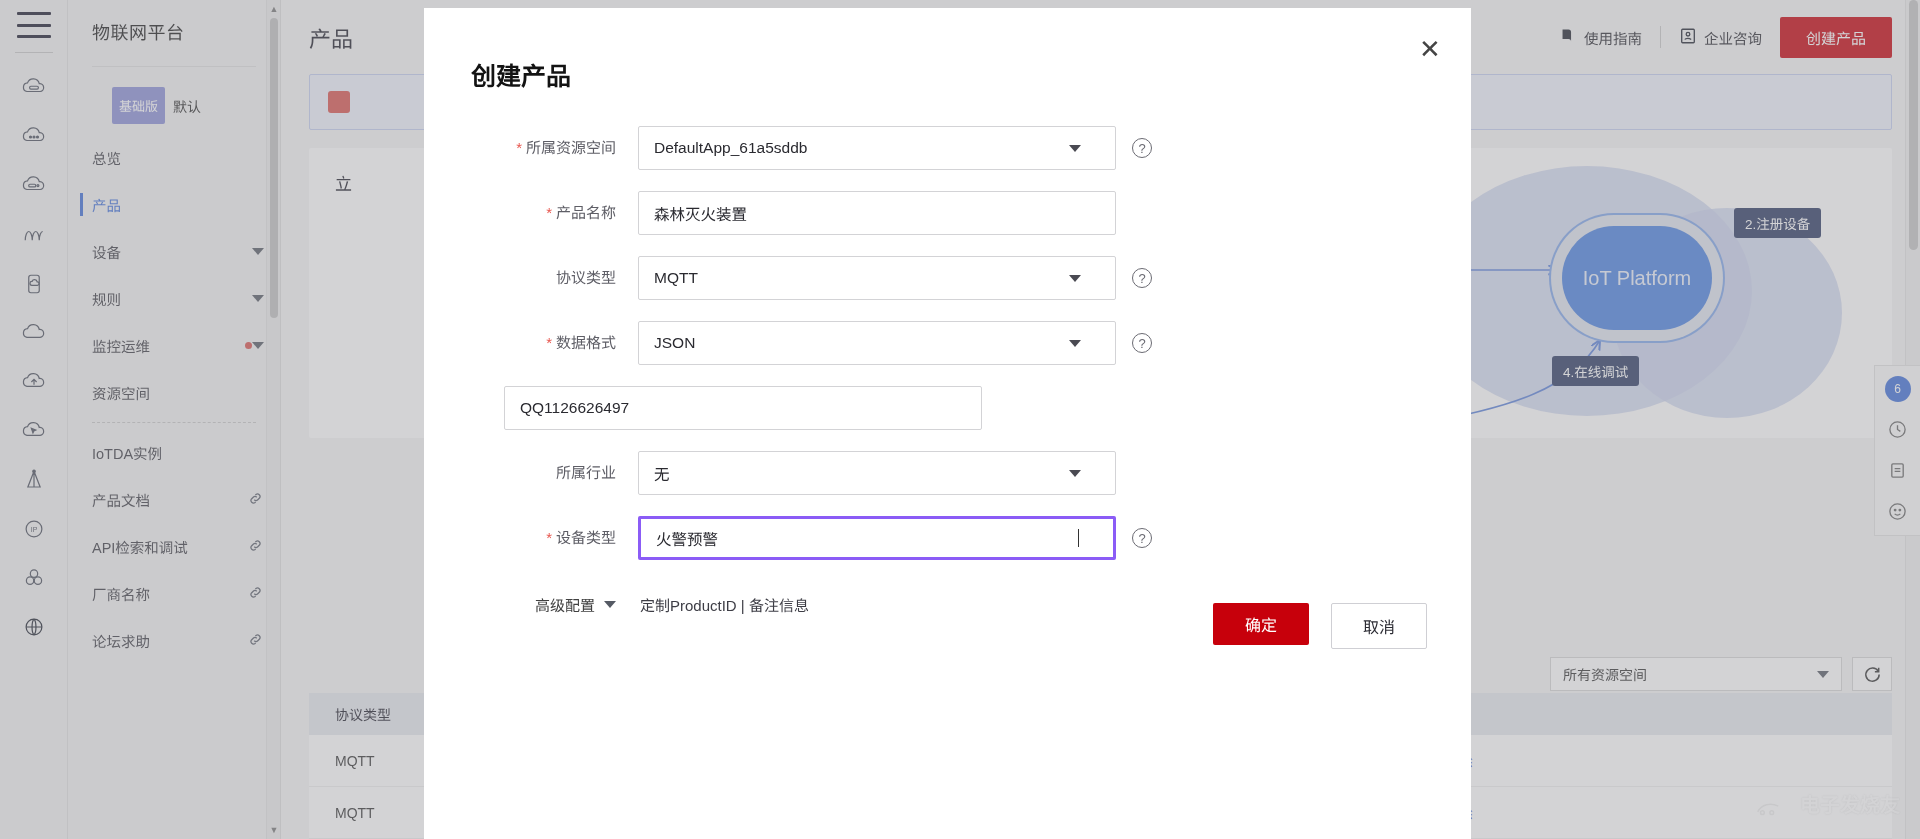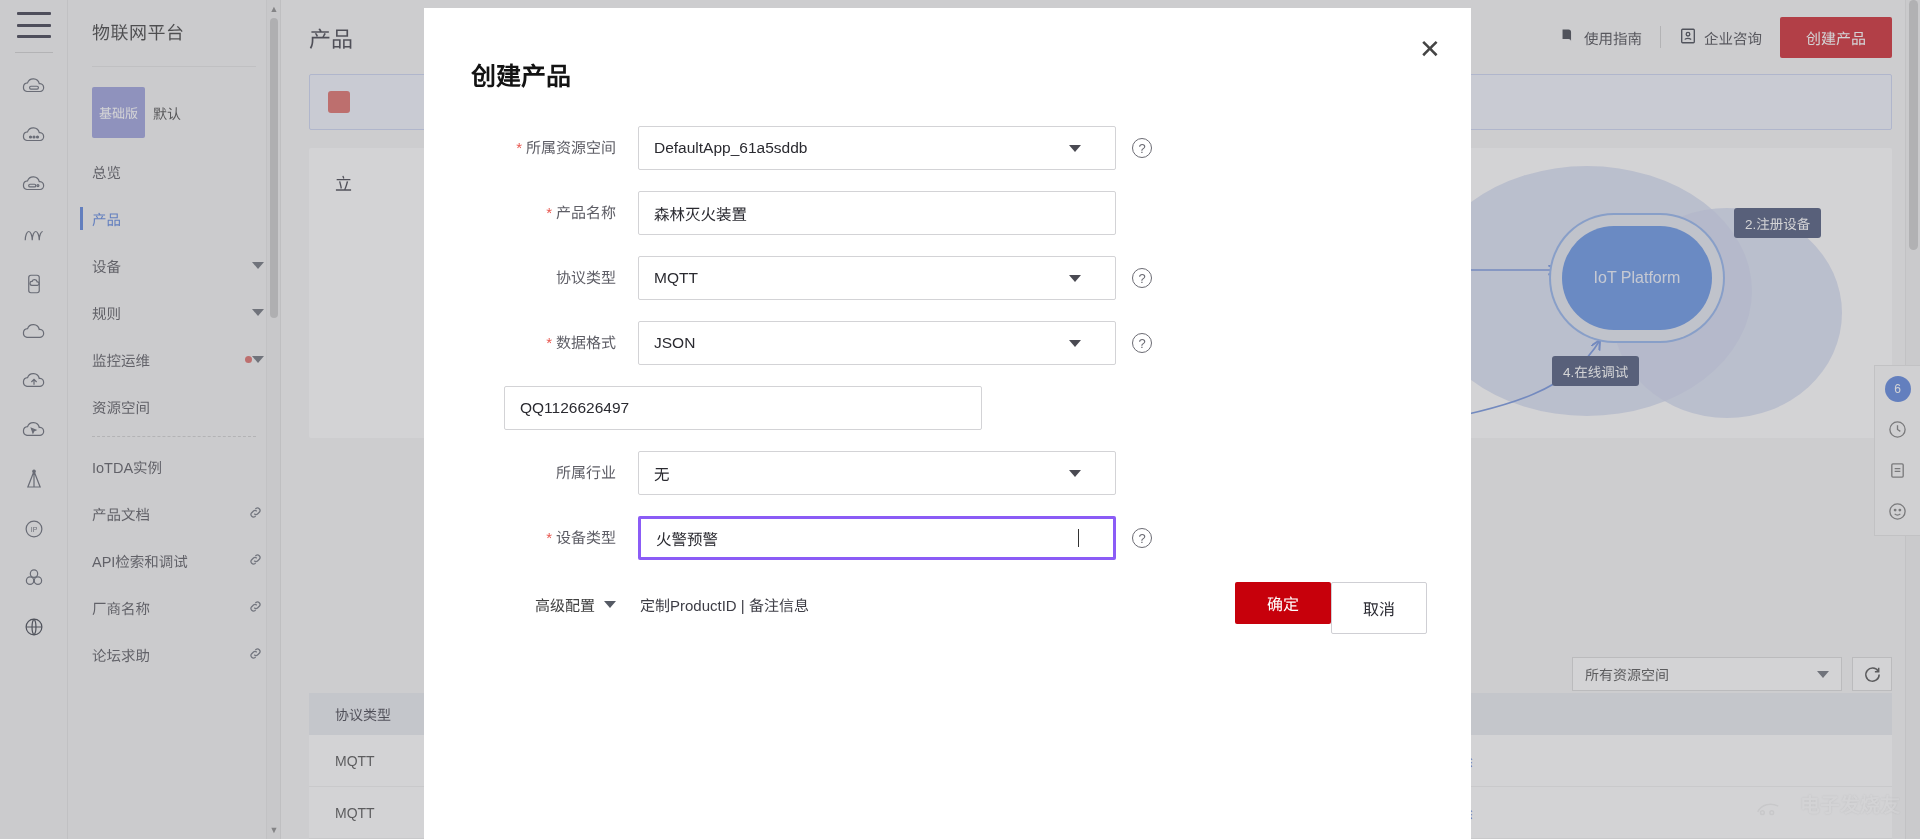--- a/index.html
+++ b/index.html
@@ -31,21 +31,21 @@
 
   
   .menu-panel {
     width: 213px; flex: 0 0 213px; background: #f2f2f2;
     border-right: 1px solid #dcdcdc; padding: 18px 0 0 0;
     position: relative; overflow: hidden;
   }
   .menu-title { font-size: 18px; color: #1a1a1a; padding: 0 0 0 24px; letter-spacing: .5px; }
   .menu-hr { height: 1px; background: #dfdfdf; margin: 22px 24px 14px 24px; }
   .menu-badge-row { display: flex; align-items: center; gap: 8px; padding: 6px 24px 10px; }
-  .badge-basic { background: #8a8fd6; color: #fff; font-size: 13px; padding: 16px 7px; border-radius: 2px; }
+  .badge-basic { background: #8a8fd6; color: #fff; font-size: 13px; padding: 9px 7px; border-radius: 2px; margin-left: 20px; }
   .badge-text { font-size: 14px; color: #2b2b2b; }
   .menu-item {
     height: 47px; display: flex; align-items: center; padding: 0 16px 0 24px;
     font-size: 14.5px; color: #3c3c44; cursor: pointer; position: relative;
   }
   .menu-item .label { flex: 1; }
   .menu-item.active { color: #3f6fd8; }
   .menu-item.active::before {
     content: ""; position: absolute; left: 12px; top: 12px; bottom: 12px;
     width: 3px; background: #3f6fd8;
@@ -95,37 +95,37 @@
   .card-line { font-size: 13.5px; color: #5a5a66; margin-bottom: 9px; }
   .card-link { font-size: 13.5px; color: #3f6fd8; margin-bottom: 9px; }
 
   
   .diagram { position: absolute; right: 10px; top: 0; width: 520px; height: 290px; }
   .blob { position: absolute; background: #c7d0ec; opacity: .75; border-radius: 50%; }
   .cloud-main {
     position: absolute; left: 200px; top: 78px; width: 150px; height: 104px;
     background: #4a82e0; border-radius: 56px;
     display: flex; align-items: center; justify-content: center;
-    color: #e8eefb; font-size: 16px; box-shadow: 0 0 0 11px #dfe3ee, 0 0 0 13px #7fa5e8;
+    color: #e8eefb; font-size: 20px; box-shadow: 0 0 0 11px #dfe3ee, 0 0 0 13px #7fa5e8;
   }
   .cloud-main::before, .cloud-main::after {
     content:""; position: absolute; background: #4a82e0; border-radius: 50%;
     box-shadow: 0 0 0 11px #dfe3ee;
   }
   .cloud-main::before { width: 68px; height: 68px; top: -30px; left: 18px; z-index:-1; }
   .cloud-main::after  { width: 56px; height: 56px; top: -22px; right: 18px; z-index:-1; }
   .tag-dark {
     position: absolute; background: #2b3a63; color: #fff; font-size: 13.5px;
     padding: 5px 11px; border-radius: 3px; white-space: nowrap;
   }
 
   .table-toolbar { position: absolute; right: 28px; bottom: 148px;
     display: flex; align-items: center; gap: 10px; }
   .select-box {
-    width: 270px; height: 34px; background: #fff; border: 1px solid #d6d6d6;
+    width: 292px; height: 34px; background: #fff; border: 1px solid #d6d6d6;
     display: flex; align-items: center; padding: 0 12px; font-size: 14px; color: #333;
     justify-content: space-between; cursor: pointer;
   }
   .refresh-btn { width: 40px; height: 34px; background: #fff; border: 1px solid #d6d6d6;
     display: flex; align-items: center; justify-content: center; cursor: pointer; }
   .bg-table { position: absolute; left: 28px; right: 28px; bottom: 0; background: #fff; }
   .bg-table .thead { display: flex; background: #e6e8ee; height: 42px; align-items: center;
     font-size: 14px; color: #1c1c28; }
   .bg-table .trow { display: flex; height: 52px; align-items: center; font-size: 14px;
     color: #333; border-bottom: 1px solid #eee; }
@@ -191,25 +191,25 @@
     font-size: 13px; display: flex; align-items: center; justify-content: center;
     cursor: pointer;
   }
   .hint { font-size: 14px; color: #6a6a72; padding: 10px 0 0 2px; }
   .hint a { color: #3f6fd8; text-decoration: none; cursor: pointer; }
   .adv-row { display: flex; align-items: center; margin-top: 34px; }
   .adv-label { width: 170px; flex: none; text-align: right; padding-right: 22px;
     font-size: 15px; color: #404040; display: flex; align-items: center;
     justify-content: flex-end; gap: 9px; cursor: pointer; }
   .adv-val { font-size: 15px; color: #3d3d45; padding-left: 2px; text-align: right; }
-  .modal-footer { position: absolute; right: 44px; top: 574px; display: flex; }
+  .modal-footer { position: absolute; right: 44px; top: 595px; display: flex; gap: 22px; }
   .btn-ok { background: #c7000b; color: #fff; border: none; width: 96px; height: 42px;
     font-size: 16px; cursor: pointer; border-radius: 2px; font-family: inherit; }
   .btn-cancel { background: #fff; color: #2b2b33; border: 1px solid #cfcfd4; width: 96px;
-    height: 52px; font-size: 16px; cursor: pointer; border-radius: 2px; font-family: inherit; }
+    height: 46px; font-size: 16px; cursor: pointer; border-radius: 2px; font-family: inherit; }
 </style>
 </head>
 <body>
 
 <div id="root">
 
   <div class="app">
 
     <div class="icon-rail">
       <div class="hamburger">

